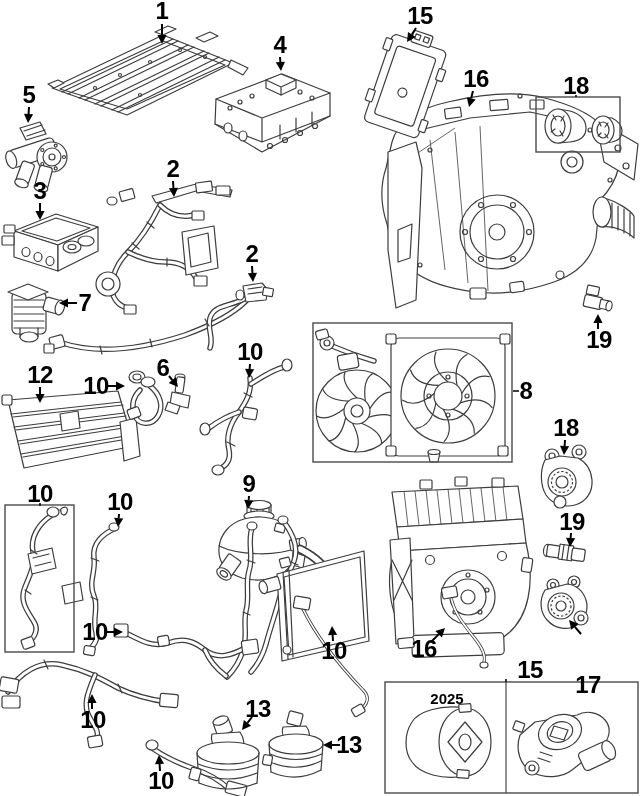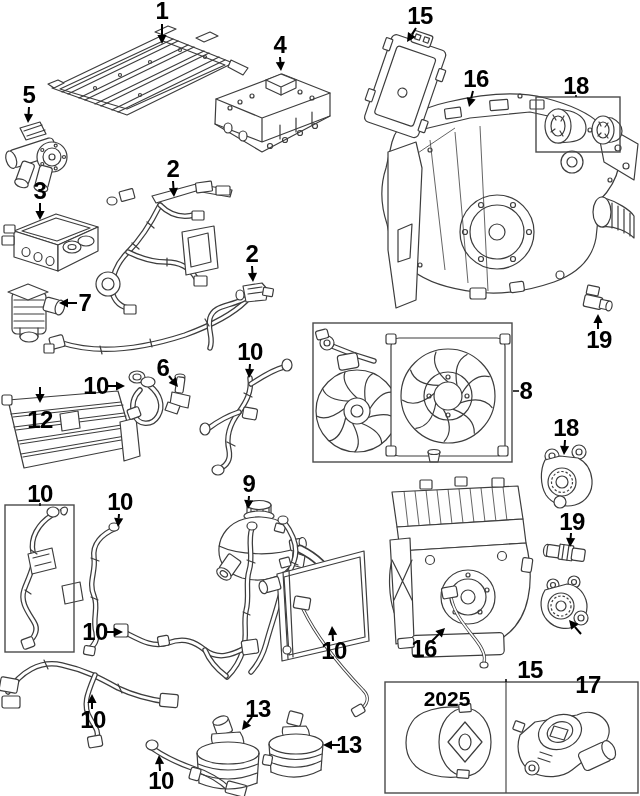--- a/index.html
+++ b/index.html
@@ -4,21 +4,21 @@
 <style>
   html,body{margin:0;padding:0;background:#fff;}
   .stage{position:relative;width:640px;height:796px;background:#fff;overflow:hidden;
          font-family:"Liberation Sans",sans-serif;}
   .layer{position:absolute;left:0;top:0;width:640px;height:796px;}
   svg.layer{pointer-events:none;}
   .callout{position:absolute;transform:translate(-50%,-50%);font-weight:bold;
            font-size:24px;line-height:1;color:#000;letter-spacing:-0.5px;cursor:pointer;
            user-select:none;}
   .inset-label{position:absolute;transform:translate(-50%,-50%);font-weight:bold;
-           font-size:21px;line-height:1;color:#000;text-align:center;}
+           font-size:15px;line-height:1;color:#000;text-align:center;}
   
   .ln{fill:none;stroke:#3d3d3d;stroke-width:1.2;stroke-linejoin:round;stroke-linecap:round;}
   .fw{fill:#fff;stroke:#3d3d3d;stroke-width:1.2;stroke-linejoin:round;stroke-linecap:round;}
   .thin{fill:none;stroke:#3d3d3d;stroke-width:0.8;}
   .to{fill:none;stroke:#3d3d3d;stroke-width:5.5;stroke-linecap:round;}
   .ti{fill:none;stroke:#fff;stroke-width:3;stroke-linecap:round;}
   .to9{fill:none;stroke:#3d3d3d;stroke-width:9;stroke-linecap:round;}
   .ti9{fill:none;stroke:#fff;stroke-width:5.5;stroke-linecap:round;}
   .tn{fill:none;stroke:#3d3d3d;stroke-width:3.2;stroke-linecap:round;}
   .tni{fill:none;stroke:#fff;stroke-width:1.6;stroke-linecap:round;}
@@ -638,21 +638,21 @@
       <div class="callout" style="left: 280px; top: 45px;">4</div>
       <div class="callout" style="left: 29px; top: 95px;">5</div>
       <div class="callout" style="left: 420px; top: 16px;">15</div>
       <div class="callout" style="left: 476px; top: 79px;">16</div>
       <div class="callout" style="left: 576px; top: 86px;">18</div>
       <div class="callout" style="left: 40px; top: 191px;">3</div>
       <div class="callout" style="left: 173px; top: 169px;">2</div>
       <div class="callout" style="left: 252px; top: 254px;">2</div>
       <div class="callout" style="left: 85px; top: 303px;">7</div>
       <div class="callout" style="left: 599px; top: 340px;">19</div>
-      <div class="callout" style="left: 40px; top: 375px; margin-top: 45px;">12</div>
+      <div class="callout" style="left: 40px; top: 375px;">12</div>
       <div class="callout" style="left: 96px; top: 386px;">10</div>
       <div class="callout" style="left: 163px; top: 368px;">6</div>
       <div class="callout" style="left: 250px; top: 352px;">10</div>
       <div class="callout" style="left: 526px; top: 391px;">8</div>
       <div class="callout" style="left: 566px; top: 428px;">18</div>
       <div class="callout" style="left: 249px; top: 484px;">9</div>
       <div class="callout" style="left: 40px; top: 494px;">10</div>
       <div class="callout" style="left: 120px; top: 502px;">10</div>
       <div class="callout" style="left: 572px; top: 522px;">19</div>
       <div class="callout" style="left: 588px; top: 644px; margin-top: 41px;">17</div>

